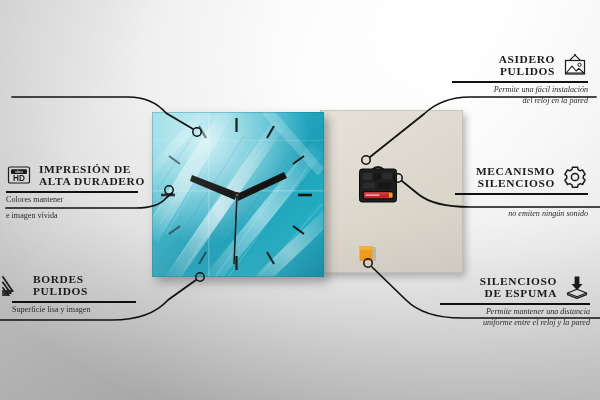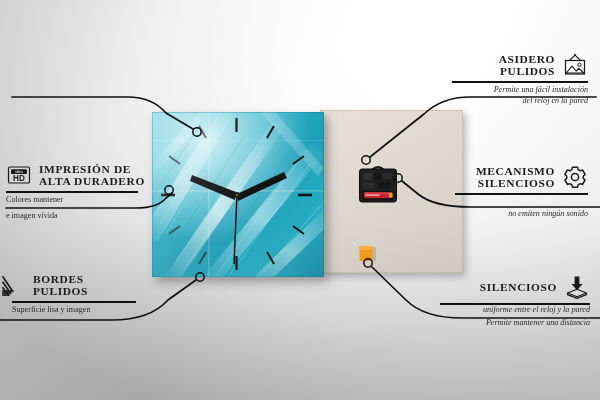--- a/index.html
+++ b/index.html
@@ -289,25 +289,26 @@
       </svg>
     </div>
     <div class="rule" style="width:133px;"></div>
     <div class="sub" style="margin-top:14px;">no emiten ningún sonido</div>
   </div>
 
   <div class="feat right" style="left:440px;top:274px;width:150px;">
     <div class="row">
       <div class="titles">
         <div class="t1">SILENCIOSO</div>
+        <div class="t2">DE ESPUMA</div>
       </div>
       <svg class="ico" viewBox="0 0 26 26">
         <path d="M10.6 2.5 h4.8 v7.6 h3.1 L13 16.2 L7.5 10.1 h3.1 Z" fill="#1b1b1b"></path>
         <path d="M13 15.2 L22.5 19 L13 22.8 L3.5 19 Z" fill="none" stroke="#1b1b1b" stroke-width="1.2" stroke-linejoin="round"></path>
         <path d="M3.5 19 v1.6 L13 24.4 L22.5 20.6 V19" fill="none" stroke="#1b1b1b" stroke-width="1.2" stroke-linejoin="round"></path>
       </svg>
     </div>
     <div class="rule" style="width:150px;"></div>
+    <div class="sub">Permite mantener una distancia</div>
     <div class="sub" style="margin-top:0;">uniforme entre el reloj y la pared</div>
-    <div class="sub">Permite mantener una distancia</div>
   </div>
 
 </div>
 
 </body></html>

